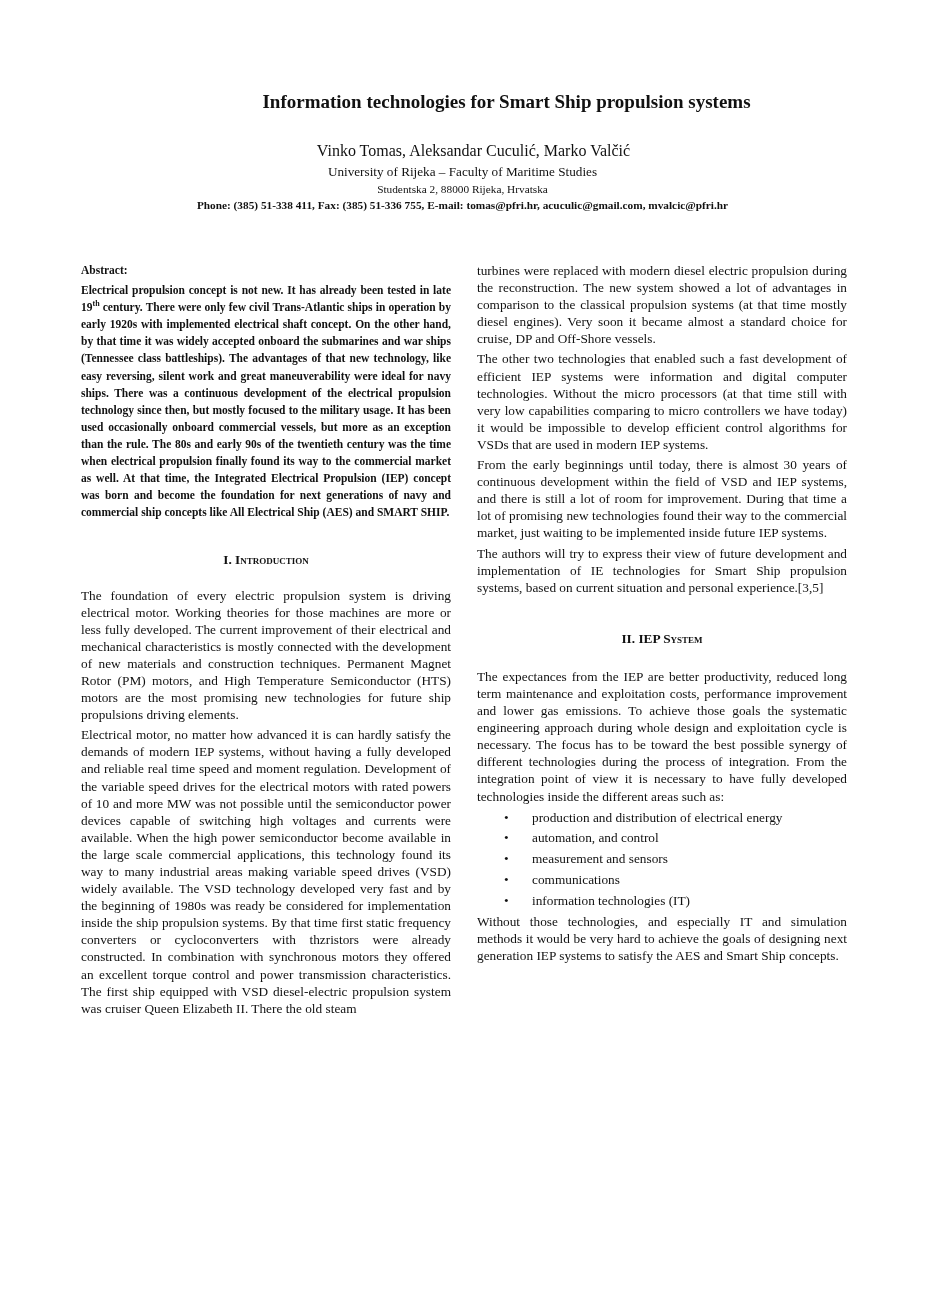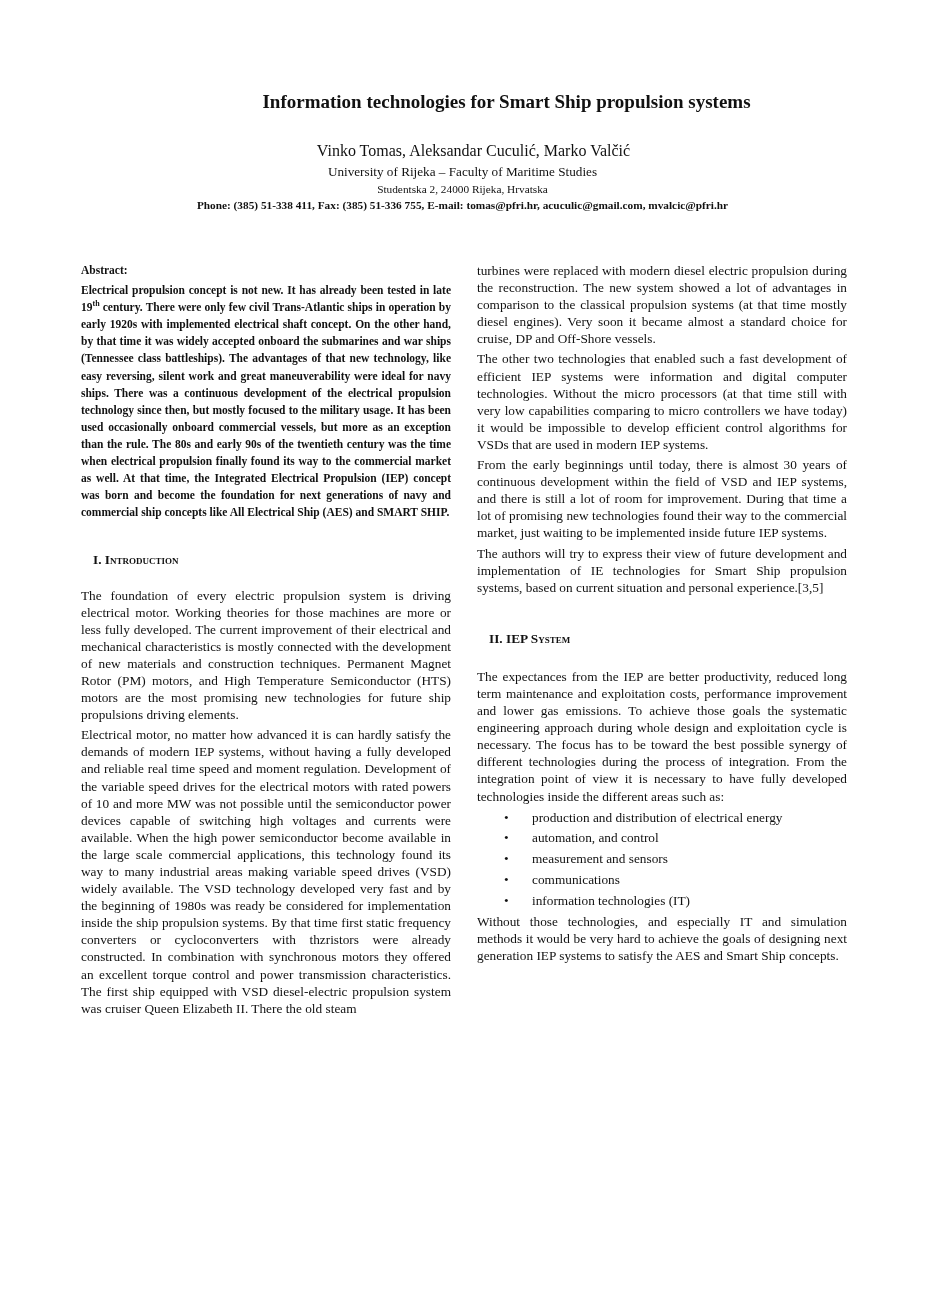--- a/index.html
+++ b/index.html
@@ -10,35 +10,35 @@
   .authors { position: absolute; top: 142px; left: 11px; width: 925px; text-align: center; font-size: 16px; }
   .affil { position: absolute; top: 164px; left: 0; width: 925px; text-align: center; font-size: 13.2px; }
   .addr { position: absolute; top: 183px; left: 0; width: 925px; text-align: center; font-size: 11.3px; }
   .contact { position: absolute; top: 199px; left: 0; width: 925px; text-align: center; font-size: 11.3px; font-weight: bold; }
   .col { position: absolute; width: 370px; font-size: 13.3px; line-height: 17.1px; text-align: justify; }
   .col-left { left: 81px; top: 262px; }
   .col-right { left: 477px; top: 262px; }
   .abstract { font-weight: bold; font-size: 11.5px; line-height: 17.1px; }
   .abstract p { margin: 0; }
   .col p { margin: 0 0 3px 0; }
-  .heading { text-align: left; font-variant: small-caps; font-size: 13.3px; margin: 12px; }
+  .heading { text-align: center; font-variant: small-caps; font-size: 13.3px; margin: 12px; }
   .h1 { margin-top: 30px; margin-bottom: 18px; }
   .h2 { margin-top: 34px; margin-bottom: 21px; }
   sup { font-size: 8px; vertical-align: super; line-height: 0; }
   ul.bullets { list-style: none; margin: 0 0 1px 0; padding: 0; }
   ul.bullets li { position: relative; padding-left: 55px; height: 20.8px; line-height: 20.8px; }
   ul.bullets li .dot { position: absolute; left: 27px; top: 0; }
 </style>
 </head>
 <body>
 
 <h1 class="title" style="margin:0;padding-left:44px;">Information technologies for Smart Ship propulsion systems</h1>
 <div class="authors">Vinko Tomas, Aleksandar Cuculić, Marko Valčić</div>
 <div class="affil">University of Rijeka – Faculty of Maritime Studies</div>
-<div class="addr">Studentska 2, 24000 Rijeka, Hrvatska</div>
+<div class="addr">Studentska 2, 88000 Rijeka, Hrvatska</div>
 <div class="contact">Phone: (385) 51-338 411, Fax: (385) 51-336 755, E-mail: tomas@pfri.hr, acuculic@gmail.com, mvalcic@pfri.hr</div>
 
 <div class="col col-left">
   <div class="abstract">
     <p>Abstract:</p>
     <p><span>Electrical propulsion concept is not new. It has already been tested in late 19</span><sup>th</sup><span> century.  There were only few civil Trans-Atlantic ships in operation by early 1920s with implemented electrical shaft concept. On the other hand, by that time it was widely accepted onboard the submarines and war ships (Tennessee class battleships). The advantages of that new technology, like easy reversing, silent work and great maneuverability were ideal for navy ships. There was a continuous development of the electrical propulsion technology since then, but mostly focused to the military usage. It has been used occasionally onboard commercial vessels, but more as an exception than the rule. The 80s and early 90s of the twentieth century was the time when electrical propulsion finally found its way to the commercial market as well. At that time, the Integrated Electrical Propulsion (IEP) concept was born and become the foundation for next generations of navy and commercial ship concepts like All Electrical Ship (AES) and SMART SHIP.</span></p>
   </div>
 
   <h2 class="heading h1">I. Introduction</h2>
 

